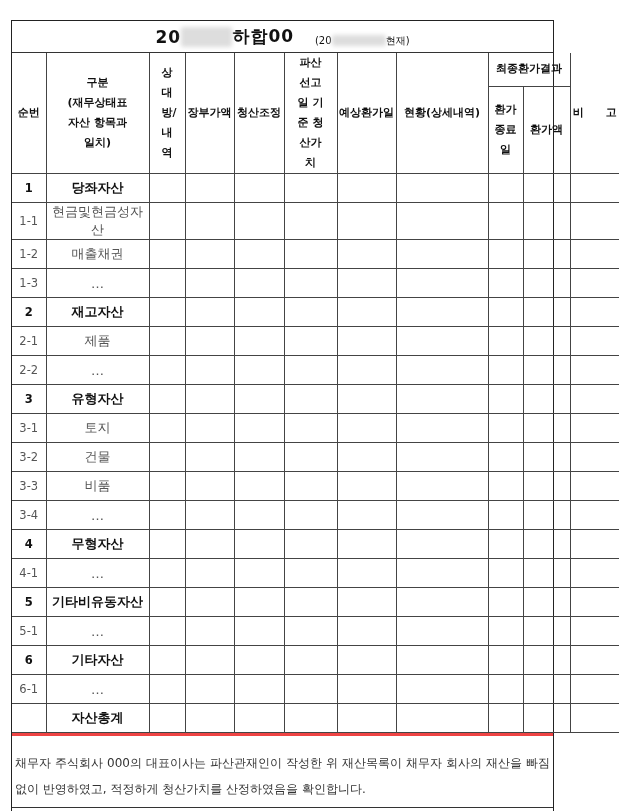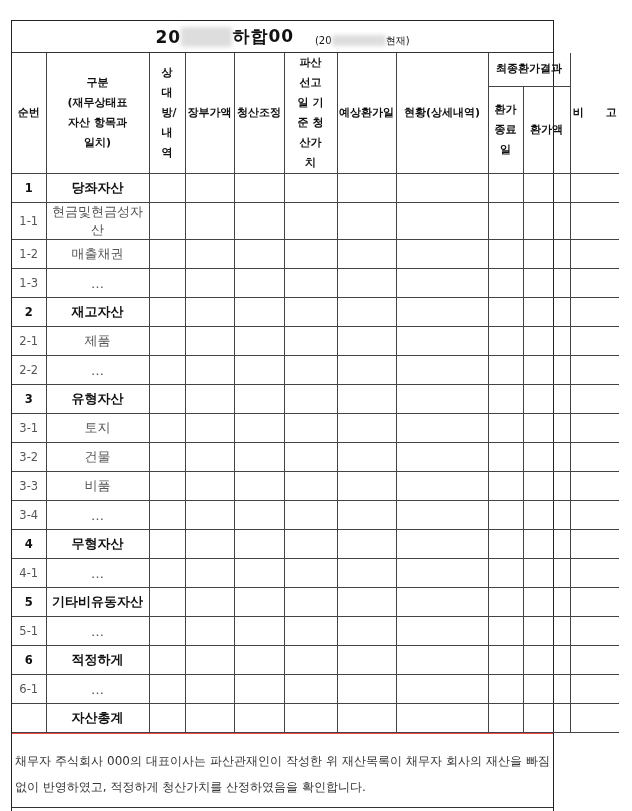--- a/index.html
+++ b/index.html
@@ -8,21 +8,21 @@
   .title{height:31px;border-bottom:1px solid #333;display:flex;align-items:center;justify-content:center;font-size:17px;font-weight:bold;letter-spacing:1px;white-space:nowrap;overflow:hidden;}
   .title .date{font-size:10px;font-weight:normal;letter-spacing:0;margin-top:8px;}
   .blur{display:inline-block;background:#ddd;filter:blur(2px);color:transparent;border-radius:2px;}
   table{border-collapse:collapse;width:100%;table-layout:fixed;}
   td,th{border:1px solid #444;padding:0;text-align:center;vertical-align:middle;font-size:11px;}
   th{font-weight:bold;line-height:20px;}
   tr.r td{height:28px;}
   td.no{color:#555;font-size:11.5px;}
   td.cat{color:#555;font-size:13px;}
   tr.head td.no, tr.head td.cat{color:#111;font-weight:bold;}
-  .stmt{border-top:1px solid #ef4444;height:74px;padding:14px 3px 0 3px;box-sizing:border-box;font-size:12px;line-height:26px;color:#333;text-align:justify;}
+  .stmt{border-top:3px solid #ef4444;height:74px;padding:14px 3px 0 3px;box-sizing:border-box;font-size:12px;line-height:26px;color:#333;text-align:justify;}
   .sign{border-top:1px solid #333;height:35px;display:flex;align-items:center;justify-content:flex-end;padding-right:4px;font-size:12px;color:#333;white-space:pre;}
   table tr:first-child th{border-top:none;}
   table th:first-child, table td:first-child{border-left:none;}
   table th:last-child, table td:last-child{border-right:none;}
 </style>
 </head>
 <body>
 
 <div class="sheet">
   <div class="title">
@@ -268,21 +268,21 @@
           <td></td>
           <td></td>
           <td></td>
           <td></td>
           <td></td>
           <td></td>
           <td></td>
         </tr>
         <tr class="r head">
           <td class="no">6</td>
-    <td class="cat">적정하게</td>
+    <td class="cat">기타자산</td>
           <td></td>
           <td></td>
           <td></td>
           <td></td>
           <td></td>
           <td></td>
           <td></td>
           <td></td>
           <td></td>
         </tr>

